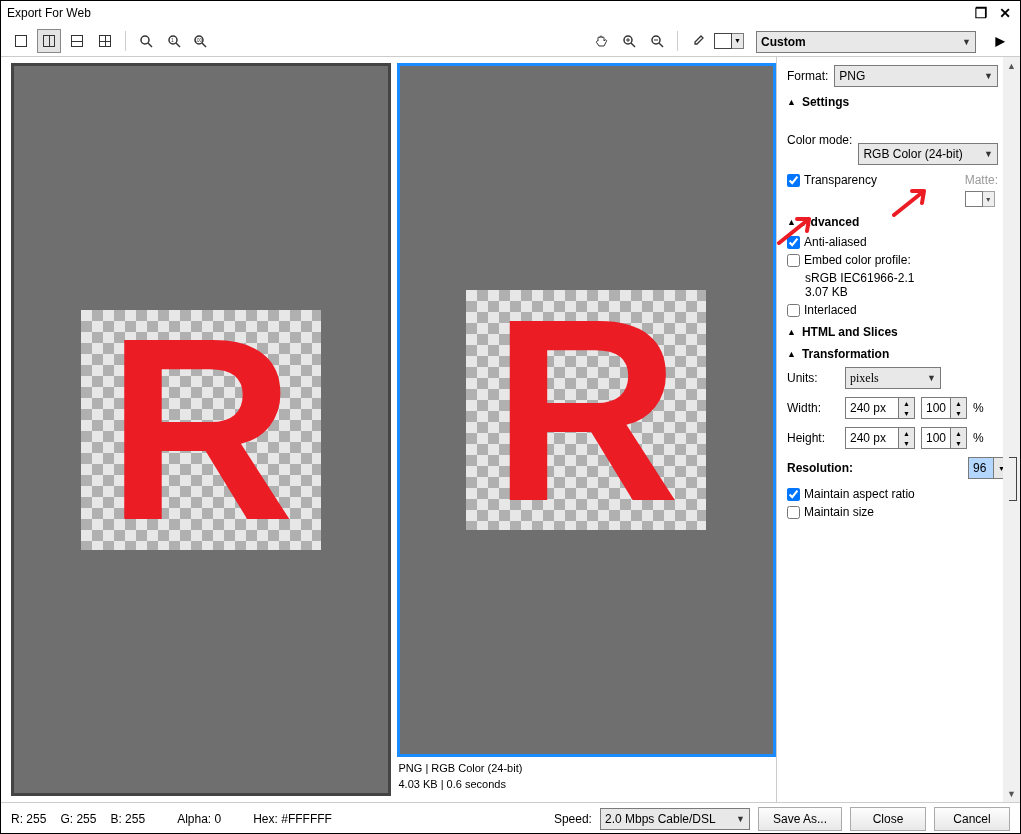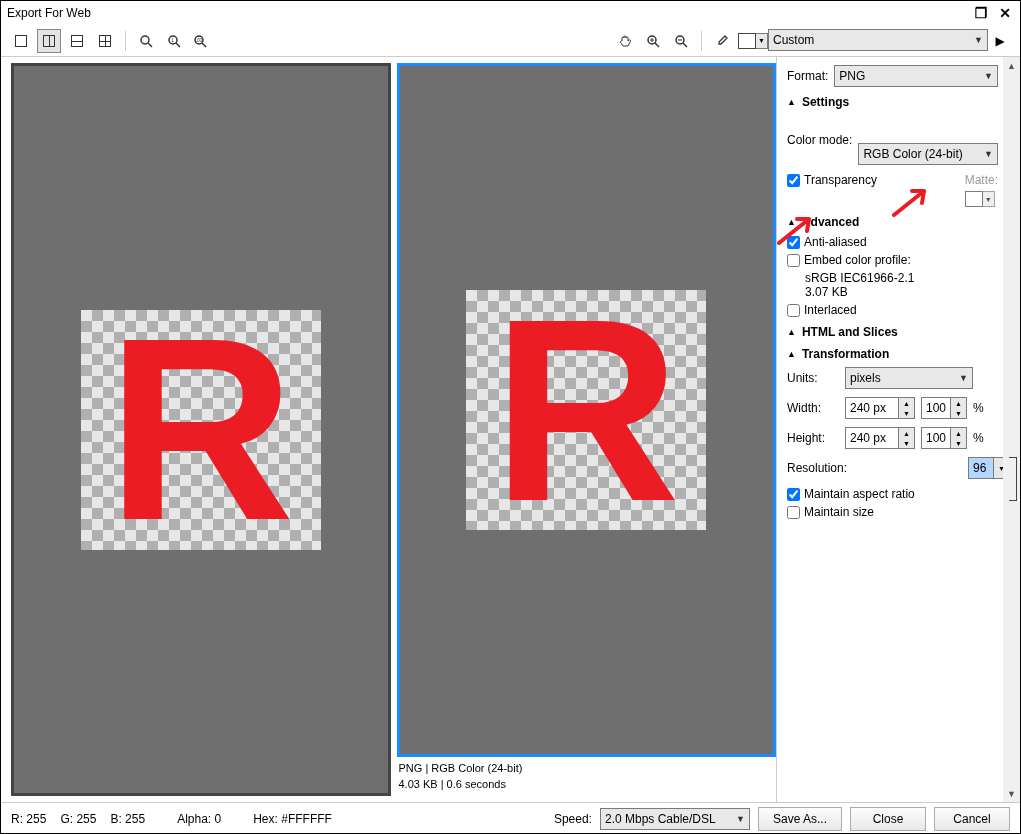--- a/index.html
+++ b/index.html
@@ -112,21 +112,21 @@
         </svg>
       </div>
     <div class="tool-btn">
         <svg width="18" height="14" viewBox="0 0 18 14">
           <circle cx="6" cy="6" r="4" stroke="#333" stroke-width="1.5" fill="none"></circle>
           <line x1="9" y1="9" x2="13" y2="13" stroke="#333" stroke-width="1.5"></line>
           <text x="1.5" y="8" font-size="4.5" fill="#333">100</text>
         </svg>
       </div>
   </div>
-  <div style="display:flex;align-items:flex-start;gap:0;">
+  <div style="display:flex;align-items:flex-end;gap:12px;font-weight:bold;">
     <div class="toolbar-middle">
       <div class="tool-btn">
           <svg width="14" height="14" viewBox="0 0 14 14">
             <path d="M4 7 V4 a1 1 0 0 1 2 0 V3 a1 1 0 0 1 2 0 V4 a1 1 0 0 1 2 0 V7 l1 -1 a1 1 0 0 1 1.4 1.4 L10 12 H5 L3 9 a1 1 0 0 1 1 -2 Z" fill="none" stroke="#333" stroke-width="1"></path>
           </svg>
         </div>
       <div class="tool-btn">
           <svg width="14" height="14" viewBox="0 0 14 14">
             <circle cx="6" cy="6" r="4" stroke="#333" stroke-width="1.5" fill="none"></circle>
             <line x1="9" y1="9" x2="13" y2="13" stroke="#333" stroke-width="1.5"></line>
@@ -246,21 +246,21 @@
         <span class="tri">▲</span>
         <span>HTML and Slices</span>
       </div>
 
     <div class="section-header">
         <span class="tri">▲</span>
         <span>Transformation</span>
       </div>
     <div class="row">
       <label style="width:52px;">Units:</label>
-      <div class="combo" style="width:128px;">
+      <div class="combo" style="width:96px;font-family:Liberation Serif, serif;">
         <span>pixels</span>
           <span class="arrow">▼</span>
       </div>
     </div>
     <div class="row">
       <label style="width:52px;">Width:</label>
       <div class="spinner">
           <input style="width: 54px;" value="240 px">
           <div class="spinner-btns">
             <div>▲</div>
@@ -289,21 +289,21 @@
           <input style="width: 30px;" value="100">
           <div class="spinner-btns">
             <div>▲</div>
             <div>▼</div>
           </div>
         </div>
       <span>%</span>
     </div>
     <div class="link-bracket"></div>
     <div class="row">
-      <label style="width:70px;">Resolution:</label>
+      <label style="width:70px;font-weight:bold;">Resolution:</label>
       <div style="flex:1"></div>
       <div class="spinner">
           <input style="width: 26px; background: rgb(180, 215, 255);" value="96">
           <div class="spinner-btns">
             <div>▼</div>
           </div>
         </div>
     </div>
     <div class="checkbox-row">
         <input type="checkbox" checked="" style="">

